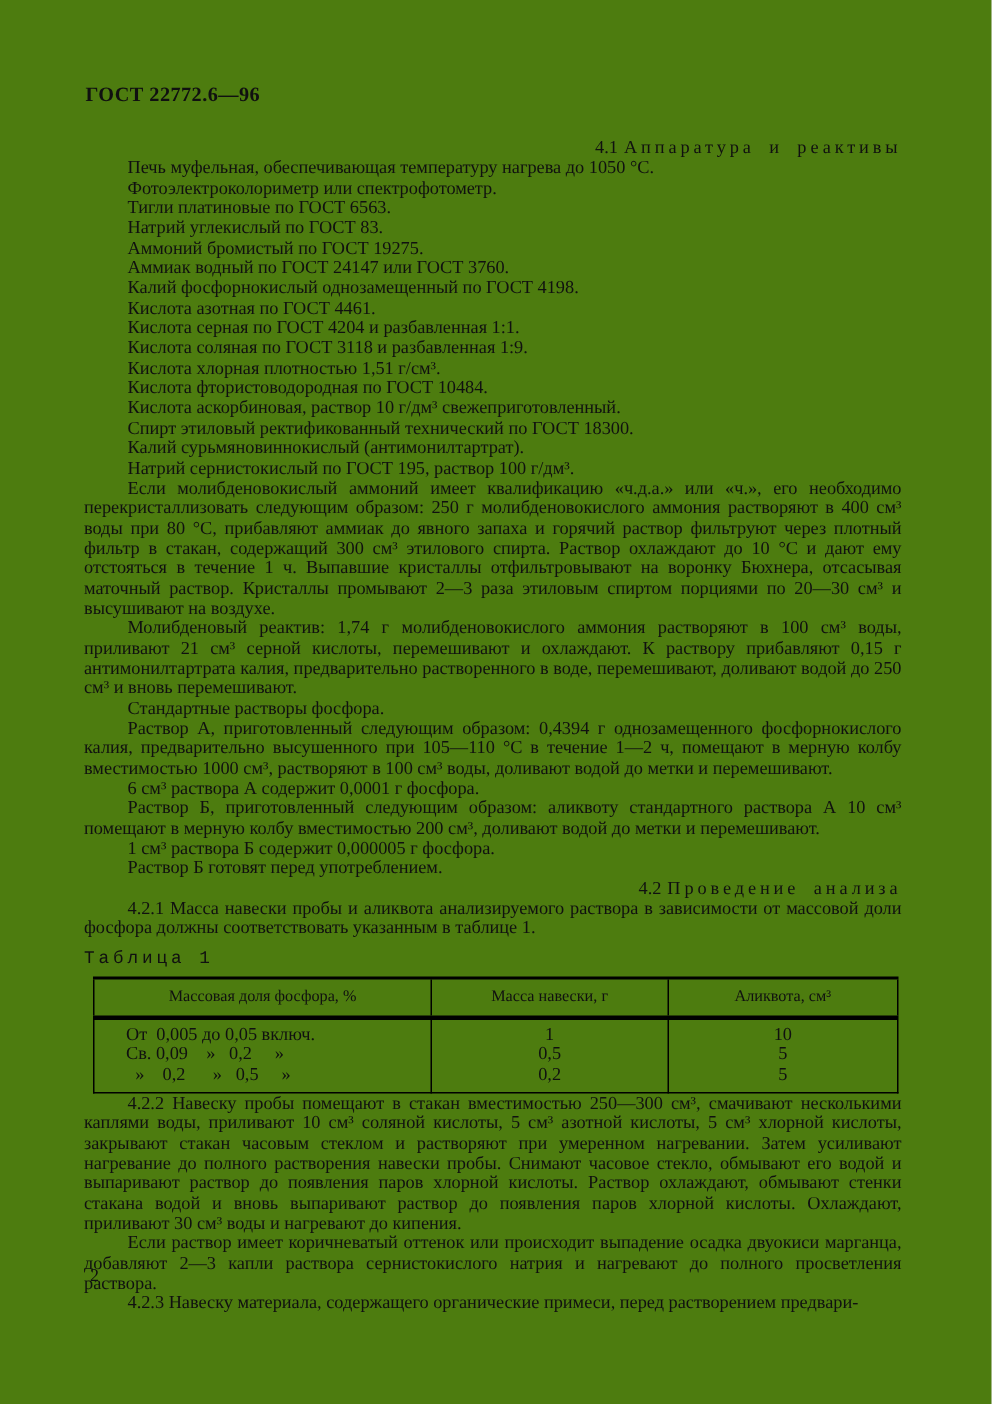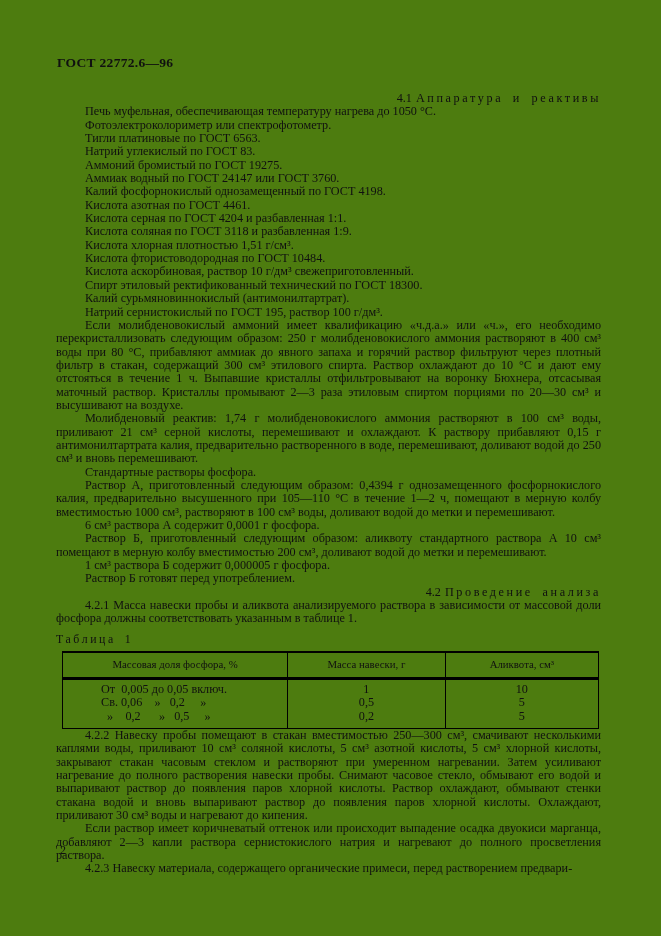--- a/index.html
+++ b/index.html
@@ -47,20 +47,21 @@
   .heading .spaced {
     letter-spacing: 2.6px;
     word-spacing: 4px;
   }
   .t-caption {
     margin: 0;
     text-indent: 0 !important;
     text-align: left !important;
     padding-top: 7px;
     font-size: 11.8px;
+    font-family: Liberation Mono, monospace;
   }
   .t-caption .cap-label {
     letter-spacing: 2.6px;
   }
   .t-caption .cap-num {
     margin-left: 9px;
   }
   table.t1 {
     border-collapse: collapse;
     table-layout: fixed;
@@ -80,21 +81,21 @@
     line-height: 11px;
   }
   table.t1 td {
     border: 1px solid #000;
     border-bottom: 1.5px solid #000;
     vertical-align: top;
     font-size: 12.2px;
     line-height: 13.3px;
     padding: 3px 0 5px;
   }
-  table.t1 td.c1 { padding-left: 38px; }
+  table.t1 td.c1 { padding-left: 21px; }
   table.t1 td.c1 div { white-space: pre; }
   table.t1 td.c2, table.t1 td.c3 { text-align: center; }
   col.w1 { width: 42%; }
   col.w2 { width: 29.4%; }
   col.w3 { width: 28.6%; }
   .page-number {
     position: absolute;
     left: 60px;
     top: 843px;
     font-size: 12px;
@@ -153,21 +154,21 @@
         <tr>
           <th>Массовая доля фосфора, %</th>
           <th>Масса навески, г</th>
           <th>Аликвота, см³</th>
         </tr>
       </thead>
       <tbody>
         <tr>
           <td class="c1">
             <div>От  0,005 до 0,05 включ.</div>
-            <div>Св. 0,06    »   0,2     »</div>
+            <div>Св. 0,09    »   0,2     »</div>
             <div>  »    0,2      »   0,5     »</div>
           </td>
           <td class="c2">
             <div>1</div>
             <div>0,5</div>
             <div>0,2</div>
           </td>
           <td class="c3">
             <div>10</div>
             <div>5</div>

